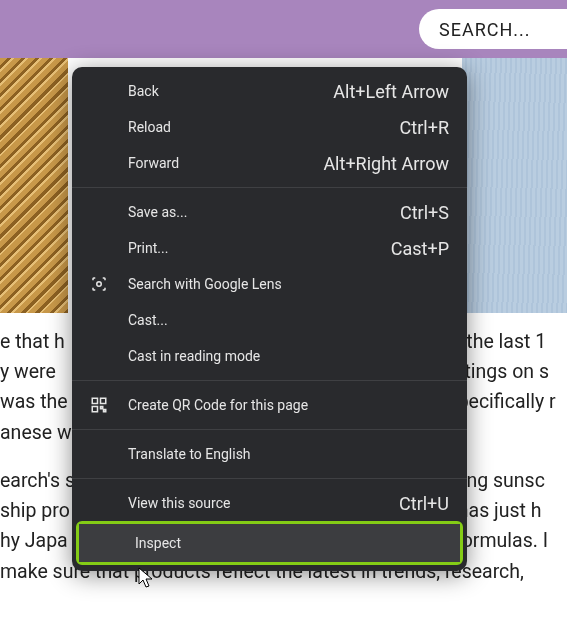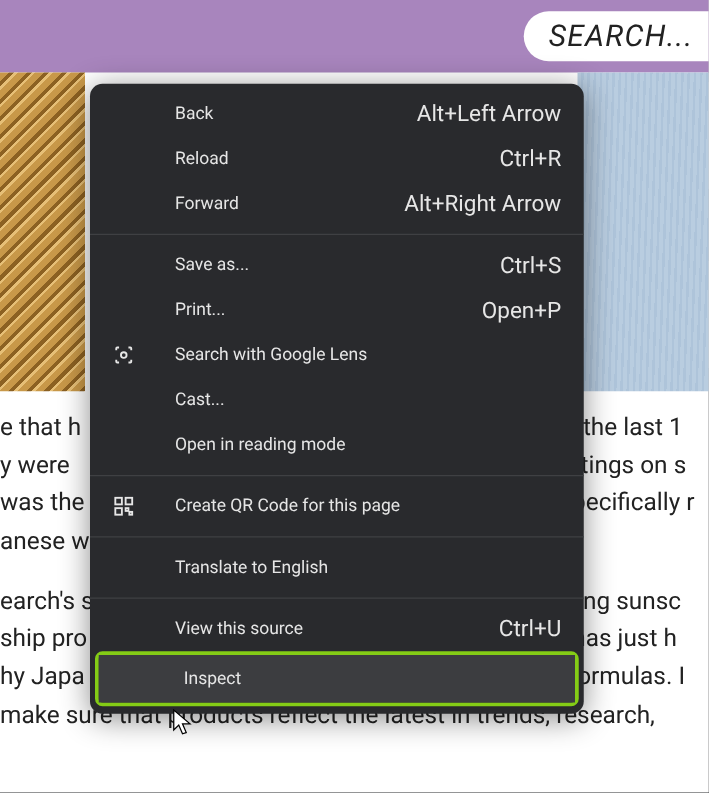--- a/index.html
+++ b/index.html
@@ -21,24 +21,23 @@
     padding-right: 0;
   }
   .search-pill {
     background: #fff;
     border-radius: 22px 0 0 22px;
     height: 40px;
     width: 148px;
     display: flex;
     align-items: center;
     padding-left: 20px;
-    font-size: 24px;
+    font-size: 18px;
     letter-spacing: 1px;
     color: #222;
-    font-style: italic;
   }
   .hero-strip {
     display: flex;
     height: 255px;
     width: 100%;
     gap: 0;
   }
   .hero-img {
     height: 100%;
     flex: 0 0 auto;
@@ -90,21 +89,20 @@
     position: relative;
   }
   .menu-item .icon-slot {
     width: 38px;
     display: flex;
     justify-content: flex-start;
     align-items: center;
   }
   .menu-item .label {
     flex: 1;
-    margin-left: 12px;
   }
   .menu-item .shortcut {
     color: #e6e6e6;
     font-size: 18px;
   }
   .menu-divider {
     height: 1px;
     background: #3f4043;
     margin: 6px 0;
   }
@@ -176,38 +174,38 @@
   <div class="menu-divider"></div>
 
   <div class="menu-item">
     <span class="icon-slot"></span>
     <span class="label">Save as...</span>
     <span class="shortcut">Ctrl+S</span>
   </div>
   <div class="menu-item">
     <span class="icon-slot"></span>
     <span class="label">Print...</span>
-    <span class="shortcut">Open+P</span>
+    <span class="shortcut">Cast+P</span>
   </div>
   <div class="menu-item">
     <span class="icon-slot">
       <svg class="lens-icon" viewBox="0 0 24 24" fill="none" stroke="#e6e6e6" stroke-width="2">
         <path d="M4 7V5a1 1 0 011-1h2M20 7V5a1 1 0 00-1-1h-2M4 17v2a1 1 0 001 1h2M20 17v2a1 1 0 01-1 1h-2"></path>
         <circle cx="12" cy="12" r="3"></circle>
       </svg>
     </span>
     <span class="label">Search with Google Lens</span>
   </div>
   <div class="menu-item">
     <span class="icon-slot"></span>
     <span class="label">Cast...</span>
   </div>
   <div class="menu-item">
     <span class="icon-slot"></span>
-    <span class="label">Open in reading mode</span>
+    <span class="label">Cast in reading mode</span>
   </div>
 
   <div class="menu-divider"></div>
 
   <div class="menu-item">
     <span class="icon-slot">
       <svg class="qr-icon" viewBox="0 0 24 24" fill="none" stroke="#e6e6e6" stroke-width="2">
         <rect x="3" y="3" width="7" height="7"></rect>
           <rect x="14" y="3" width="7" height="7"></rect>
         <rect x="3" y="14" width="7" height="7"></rect>

